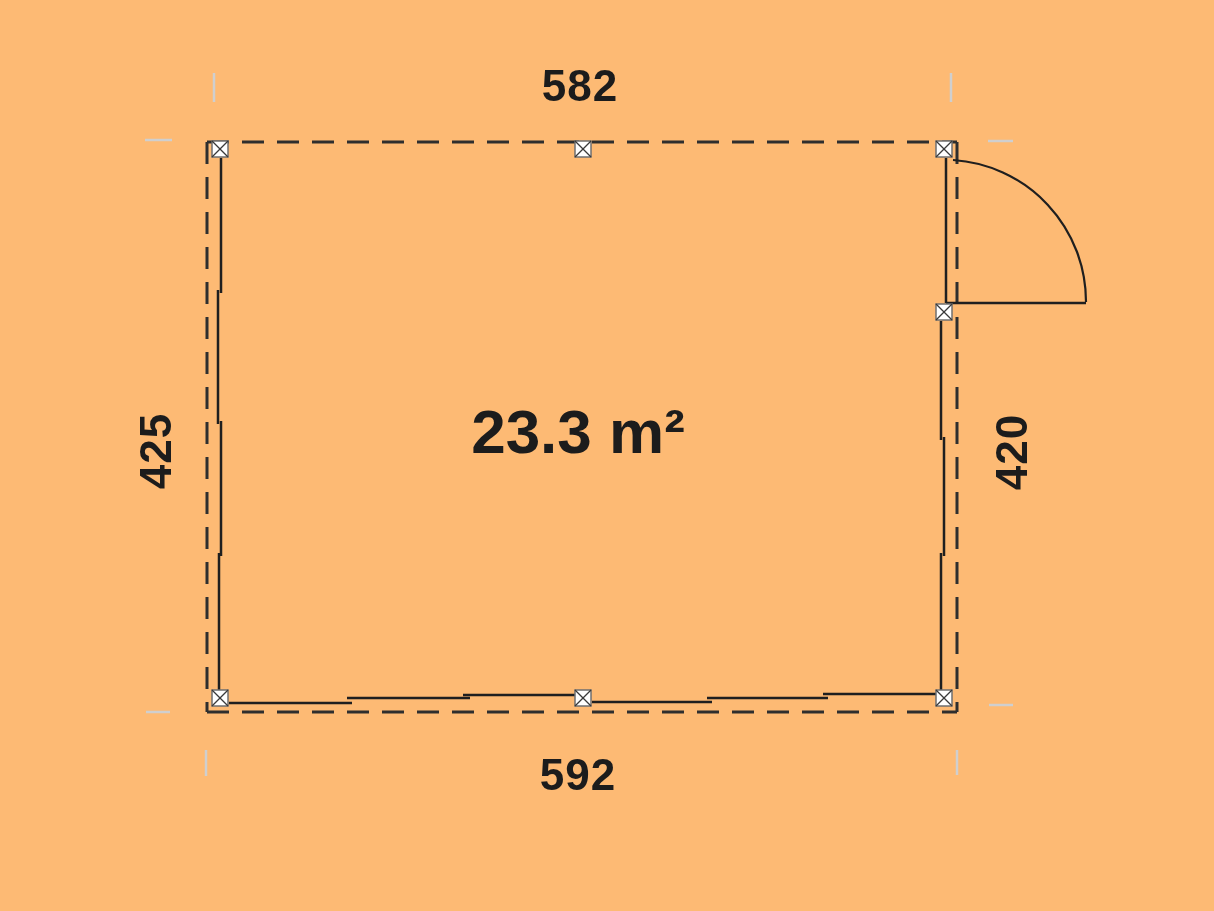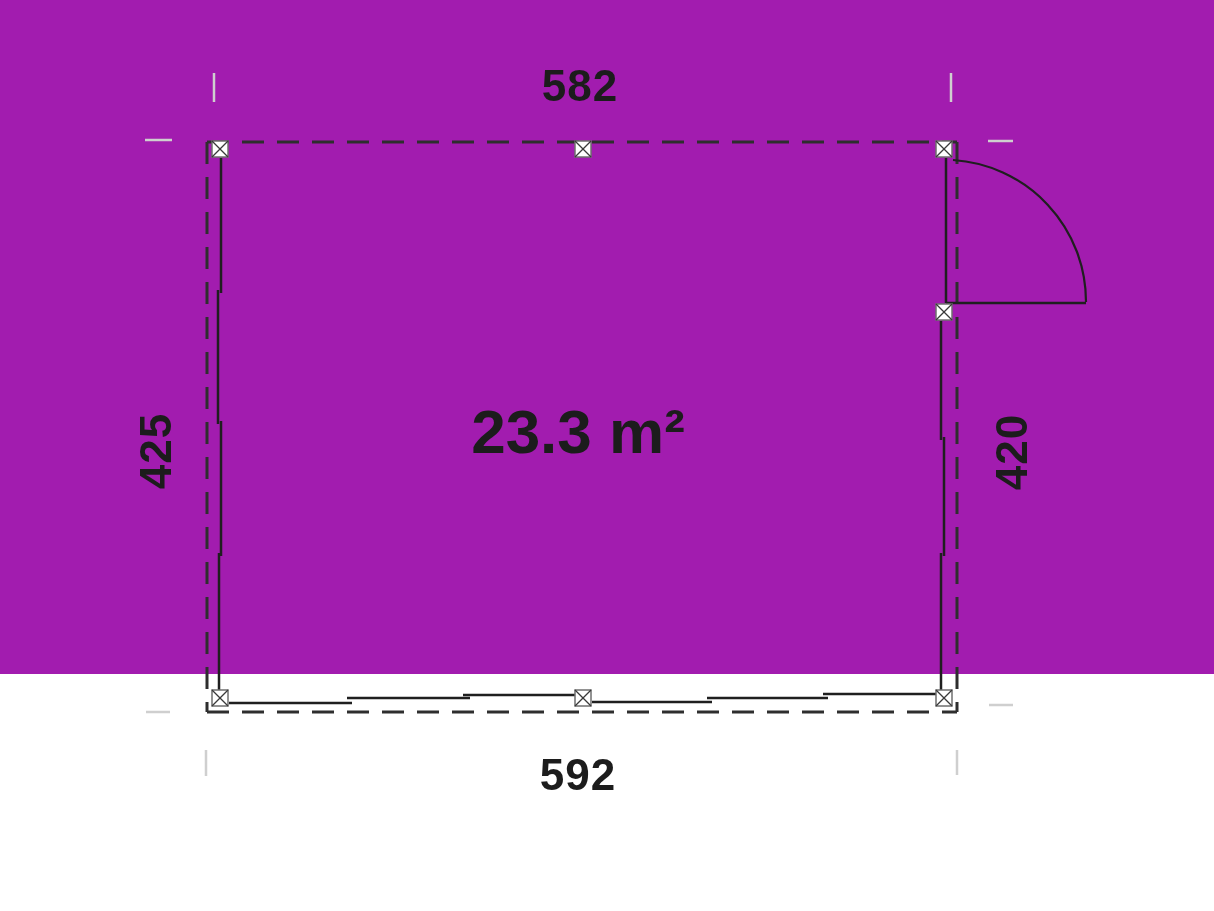--- a/index.html
+++ b/index.html
@@ -7,22 +7,22 @@
     padding: 0;
     background: #ffffff;
     width: 1214px;
     height: 911px;
     overflow: hidden;
     font-family: "Liberation Sans", sans-serif;
   }
   .plan-wrap {
     position: relative;
     width: 1214px;
-    height: 674px;
-    background: #a21caf;
+    height: 911px;
+    background: #fdba74;
   }
   svg { display: block; }
 
   
   .outline-line {
     fill: none;
     stroke-width: 3;
     stroke-dasharray: 22 13;
   }
   

